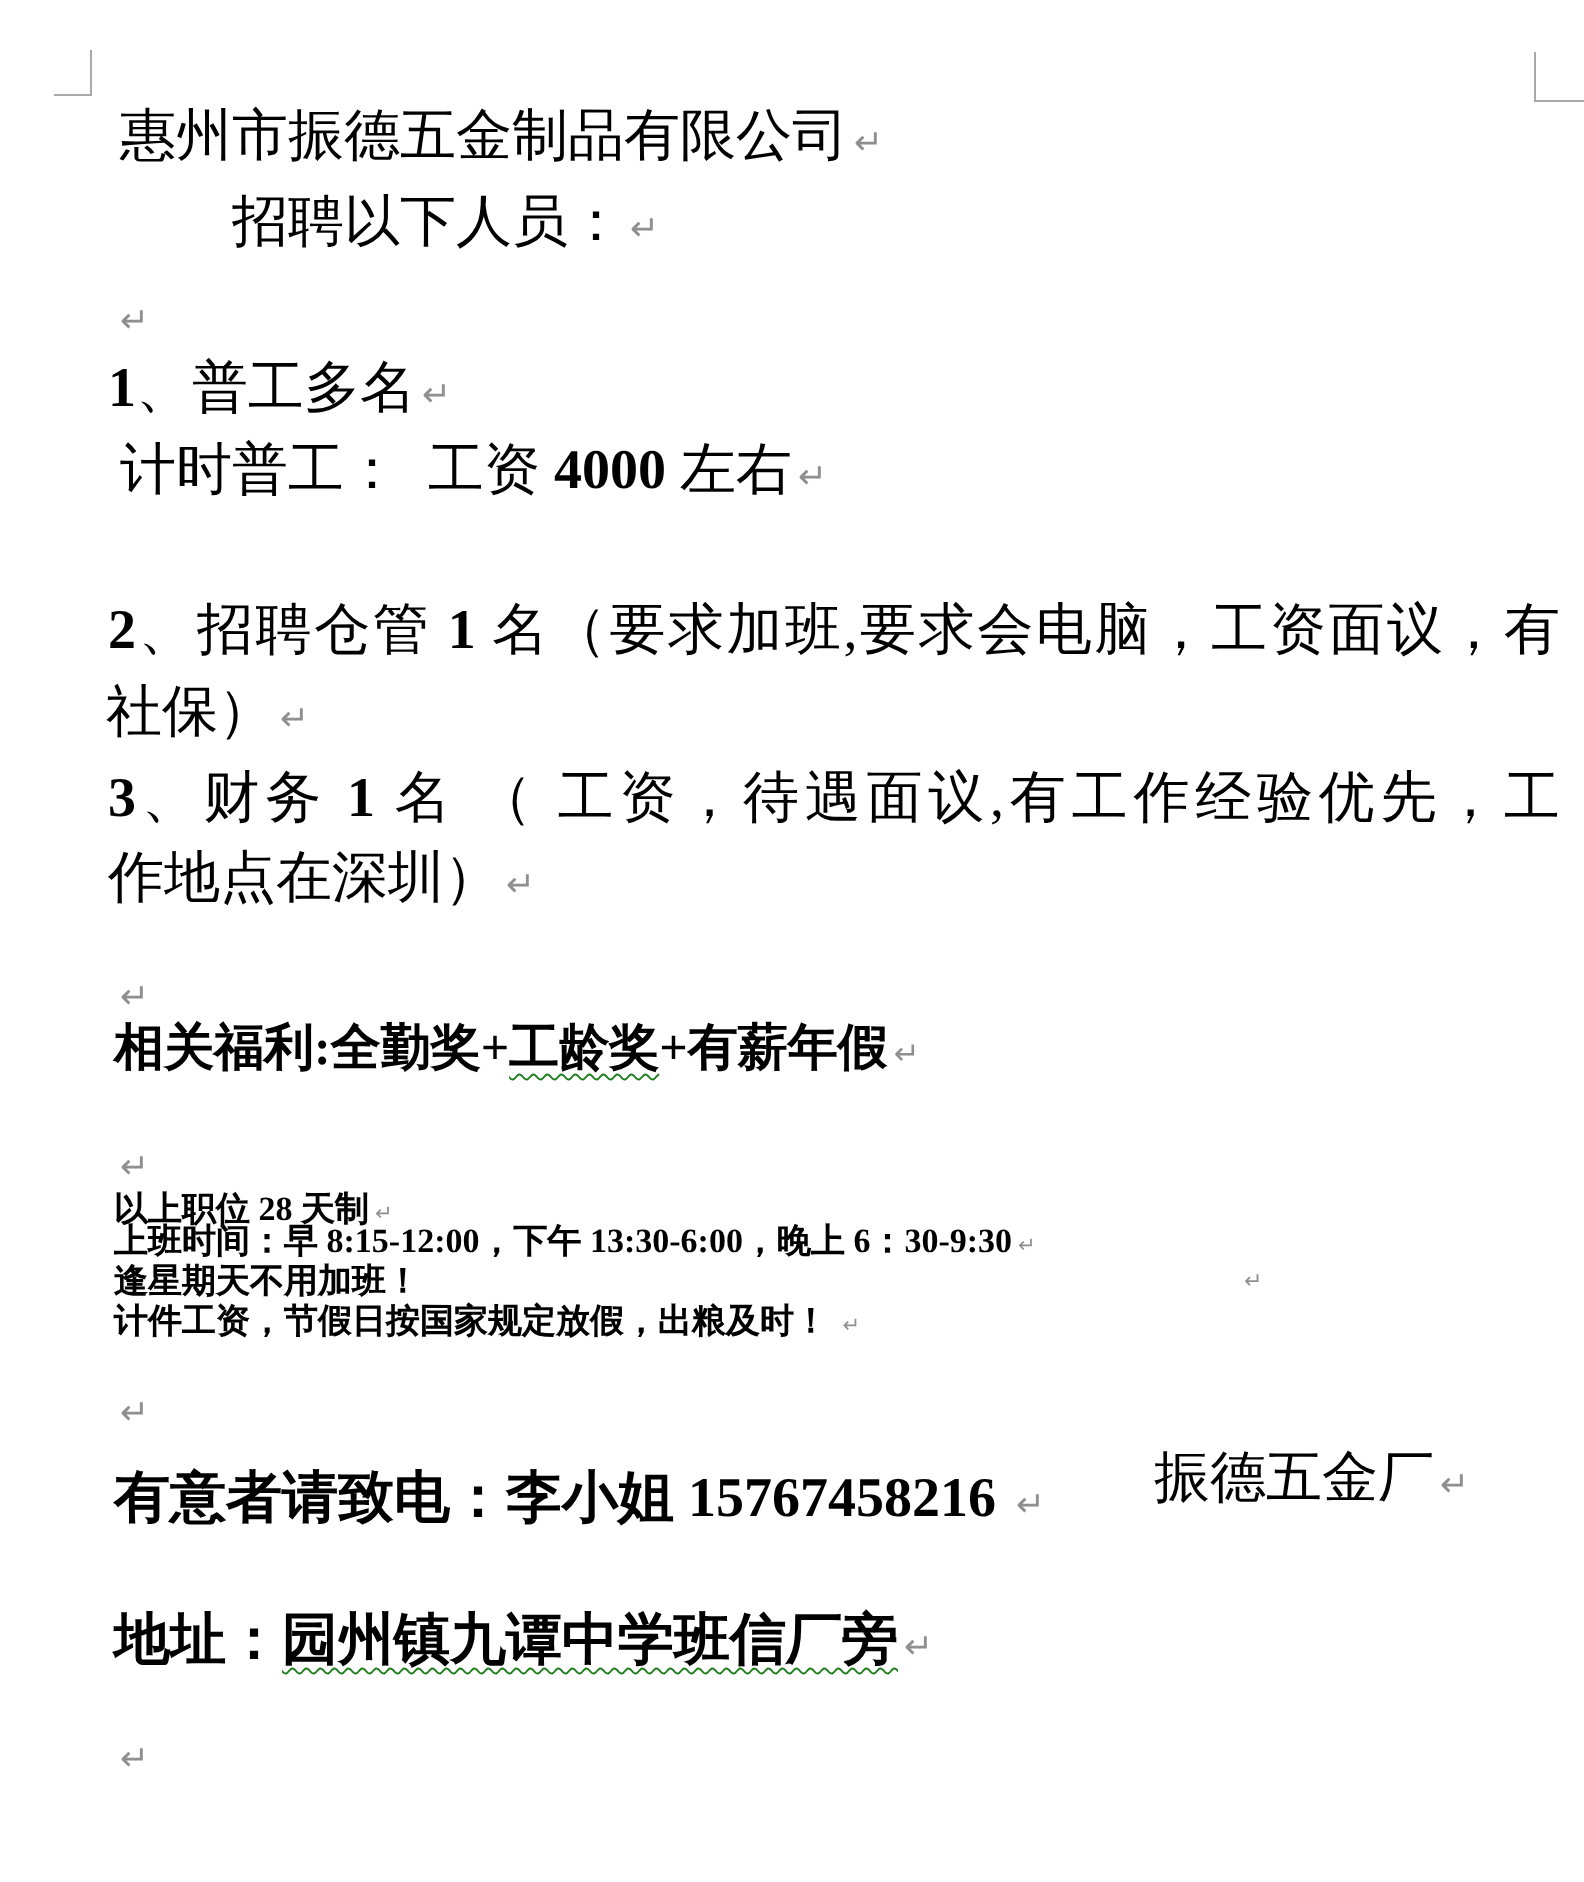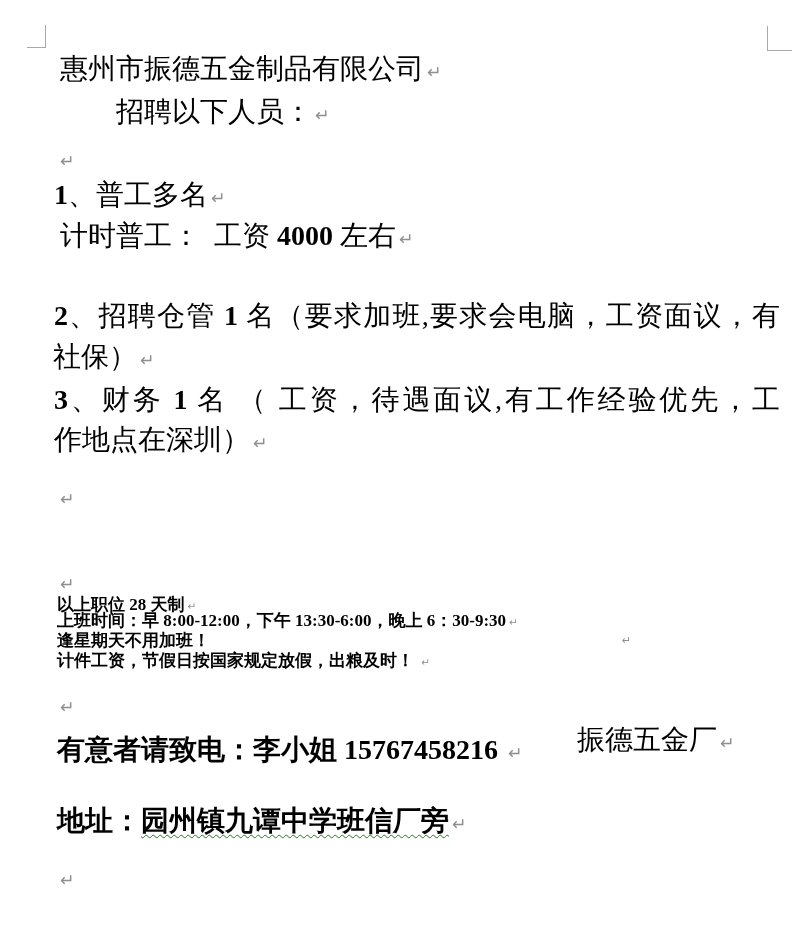--- a/index.html
+++ b/index.html
@@ -76,26 +76,27 @@
   <div class="line fs-big justify" style="top:298px;left:42px"><span><span class="seg b">2</span><span class="seg">、招聘仓管 </span><span class="seg b">1</span><span class="seg"> 名（要求加班,要求会电脑，工资面议，有</span></span></div>
 
   <div class="line fs-big" style="top:339px;left:41px"><span><span class="seg">社保）</span></span><span class="mark">↵</span></div>
 
   <div class="line fs-big justify" style="top:382px;left:42px"><span><span class="seg b">3</span><span class="seg">、财务 </span><span class="seg b">1</span><span class="seg"> 名 （ 工资，待遇面议,有工作经验优先，工</span></span></div>
 
   <div class="line fs-big" style="top:422px;left:42px"><span><span class="seg">作地点在深圳）</span></span><span class="mark">↵</span></div>
 
   <div class="line fs-big" style="top:478px;left:48px"><span></span><span class="mark" style="padding-left:0">↵</span></div>
 
+  <div class="line fs-ben" style="top:508px;left:45px"><span><span class="seg b">相关福利:全勤奖+</span><span class="seg b sq">工龄奖</span><span class="seg b">+有薪年假</span></span><span class="mark">↵</span></div>
 
   <div class="line fs-big" style="top:563px;left:48px"><span></span><span class="mark" style="padding-left:0">↵</span></div>
 
   <div class="line fs-sm" style="top:594px;left:45px"><span><span class="seg b">以上职位 28 天制</span></span><span class="mark">↵</span></div>
 
-  <div class="line fs-sm" style="top:610px;left:45px"><span><span class="seg b">上班时间：早 8:00-12:00，下午 13:30-6:00，晚上 6：30-9:30</span></span><span class="mark">↵</span></div>
+  <div class="line fs-sm" style="top:610px;left:45px"><span><span class="seg b">上班时间：早 8:15-12:00，下午 13:30-6:00，晚上 6：30-9:30</span></span><span class="mark">↵</span></div>
 
   <div class="line fs-sm" style="top:630px;left:45px"><span><span class="seg b">逢星期天不用加班！</span></span></div>
   <span class="float-mark" style="left:622px;top:634px">↵</span>
 
   <div class="line fs-sm" style="top:650px;left:45px"><span><span class="seg b">计件工资，节假日按国家规定放假，出粮及时！ </span></span><span class="mark">↵</span></div>
 
   <div class="line fs-big" style="top:686px;left:48px"><span></span><span class="mark" style="padding-left:0">↵</span></div>
 
   <div class="line fs-mid" style="top:719px;left:565px"><span><span class="seg">振德五金厂</span></span><span class="mark">↵</span></div>
 

